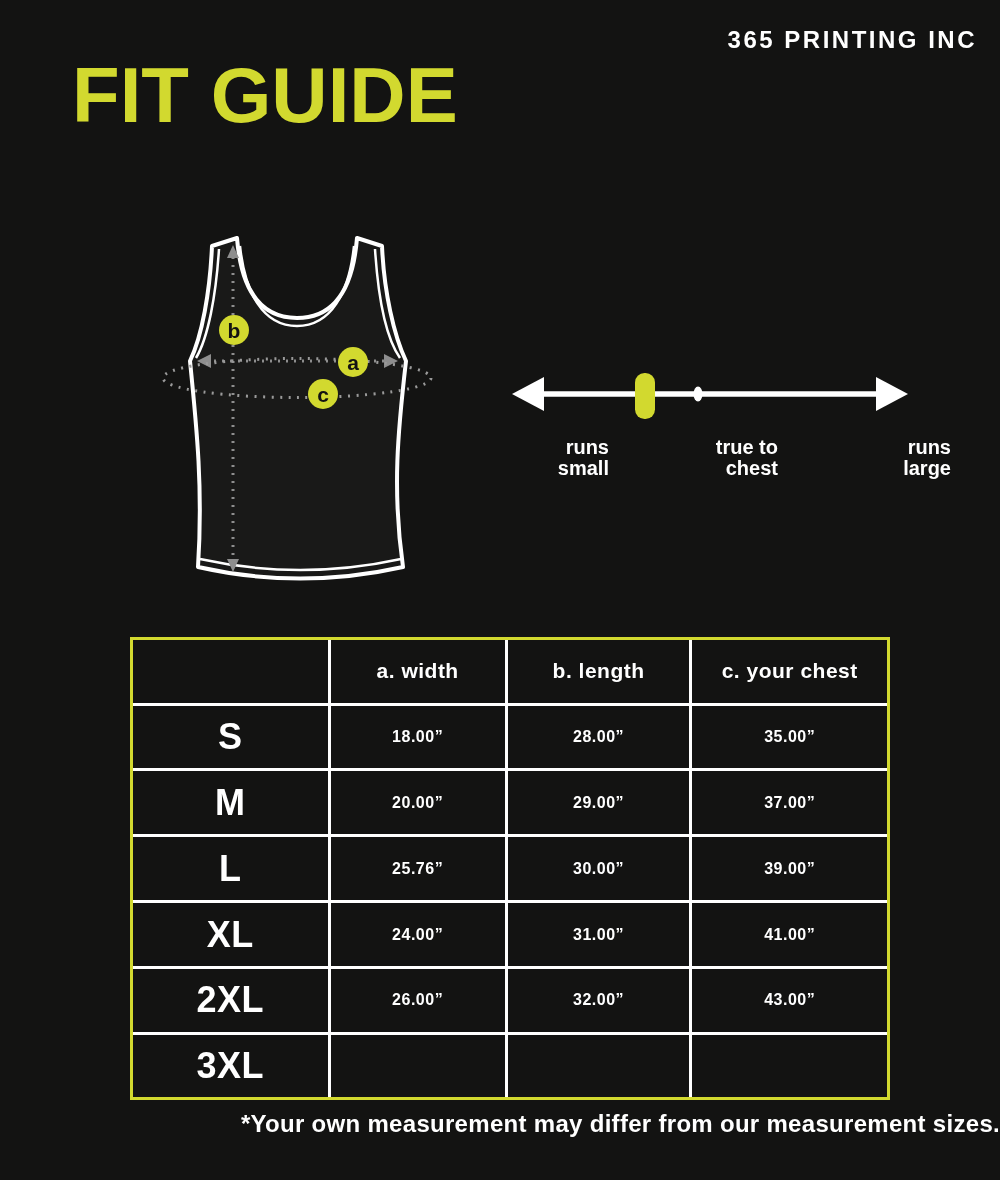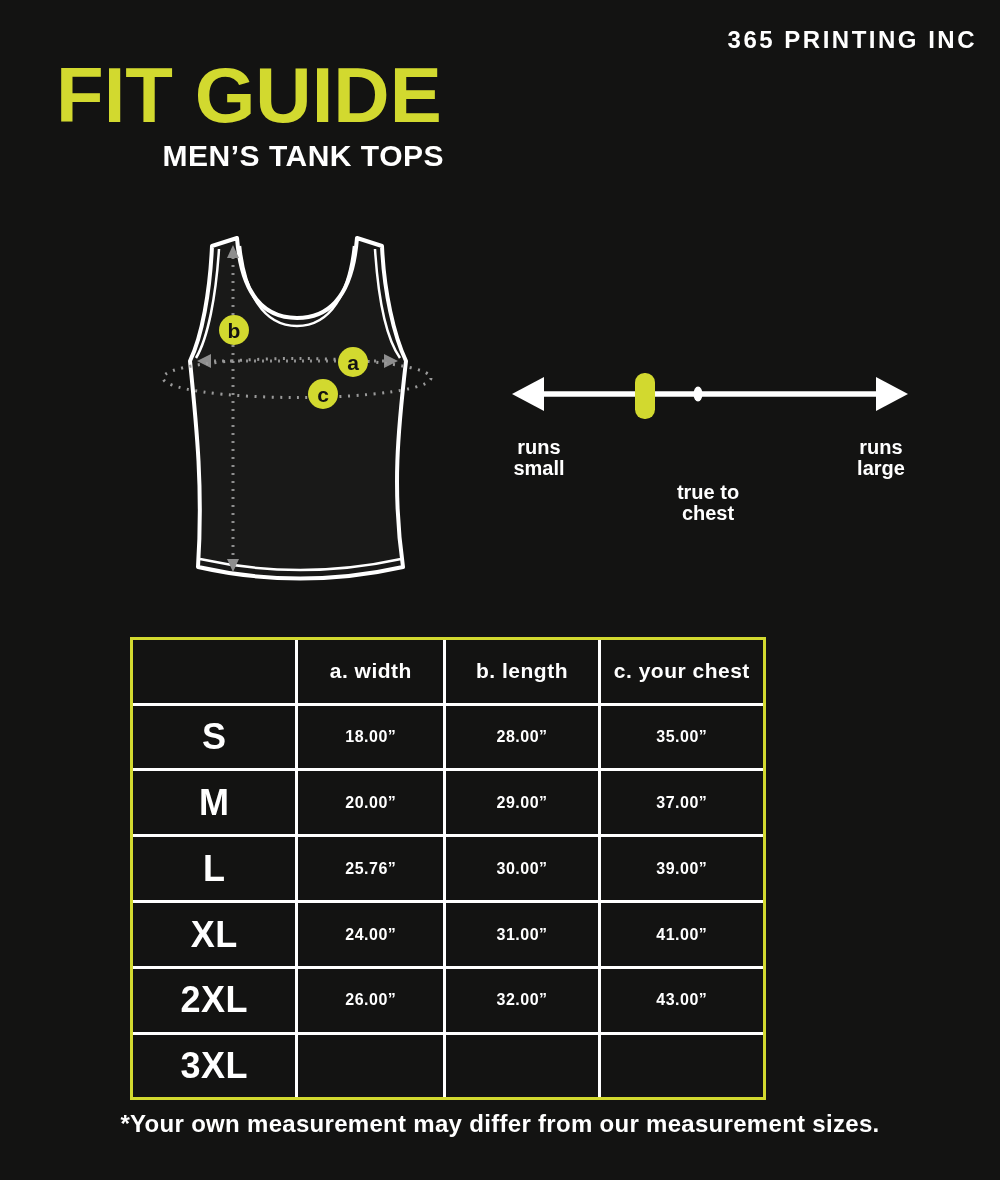--- a/index.html
+++ b/index.html
@@ -20,49 +20,49 @@
     overflow:hidden;
   }
   .abs{position:absolute;}
 
   .brand{
     top:26px;right:23px;
     font-size:24px;letter-spacing:2.5px;
     color:var(--white);
     white-space:nowrap;
   }
-  .title-block{left:56px;top:56px;width:388px;}
+  .title-block{left:72px;top:56px;width:388px;}
   .title{
     font-size:78px;line-height:1.02;
     letter-spacing:0px;
     color:var(--lime);
     white-space:nowrap;
   }
   .subtitle{
     margin-top:4px;
     font-size:30px;line-height:1.05;
     letter-spacing:0.5px;
     text-align:right;
     color:var(--white);
     white-space:nowrap;
   }
 
   .diagram-svg{left:0;top:215px;}
 
   .scale-label{
     top:437px;width:140px;
     font-size:20px;line-height:21px;
-    text-align:center;color:var(--white);
+    text-align:right;color:var(--white);
   }
   .scale-label.small{left:469px;}
-  .scale-label.true{left:638px;margin-top:45px;}
+  .scale-label.true{left:638px;}
   .scale-label.large{left:811px;}
 
   .table-wrap{
-    left:130px;top:637px;width:636px;height:463px;
+    left:130px;top:637px;width:760px;height:463px;
     border:3px solid var(--lime);
     background:var(--bg);
   }
   table.size-table{
     width:100%;height:100%;
     border-collapse:collapse;table-layout:fixed;
   }
   .size-table th,.size-table td{
     border:3px solid var(--white);
     text-align:center;vertical-align:middle;
@@ -76,33 +76,32 @@
   .size-table col.c1{width:26%;}
   .size-table col.c2{width:23.5%;}
   .size-table col.c3{width:24.5%;}
   .size-table col.c4{width:26%;}
   .size-table th{font-size:21px;letter-spacing:0.5px;height:64px;}
   .size-table td.size-cell{font-size:36px;letter-spacing:0.5px;}
   .size-table td.val-cell{font-size:16px;letter-spacing:0.5px;}
 
   .footnote{
     top:1110px;left:0;width:1000px;
-    text-align:center;
+    text-align:right;
     font-size:24px;letter-spacing:0.3px;
     color:var(--white);
   }
 </style>
 </head>
 <body>
 
 <div class="abs brand">365 PRINTING INC</div>
 
 <div class="abs title-block">
   <div class="title">FIT GUIDE</div>
-  <div class="subtitle">MEN’S TANK TOPS</div>
 </div>
 
 <svg class="abs diagram-svg" width="1000" height="390" viewBox="0 215 1000 390">
 
   <path d="M 212,246 L 237,238
            C 241,288 259,318 297,318
            C 335,318 353,288 357,238
            L 382,246
            C 384,292 394,336 406,361
            C 398,430 392,490 403,567

